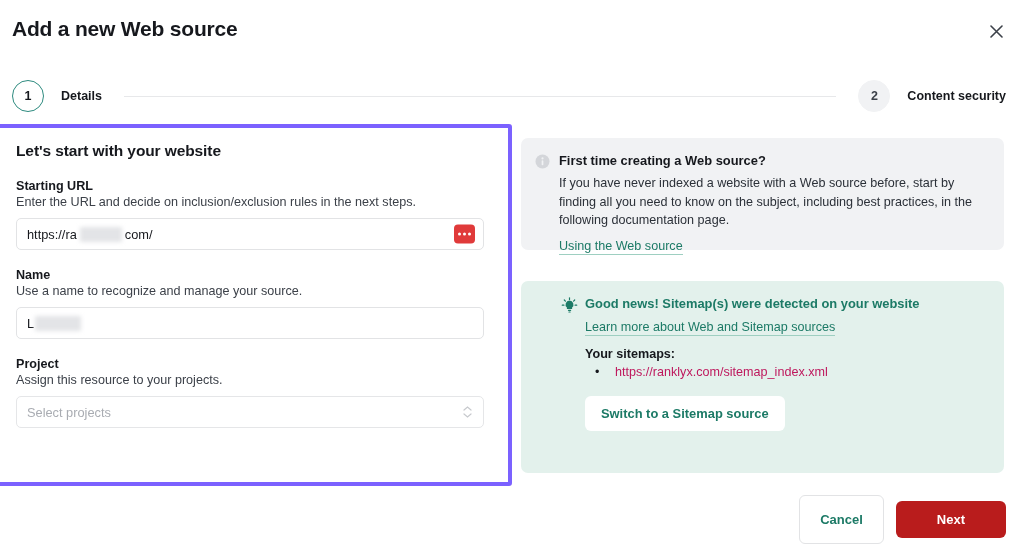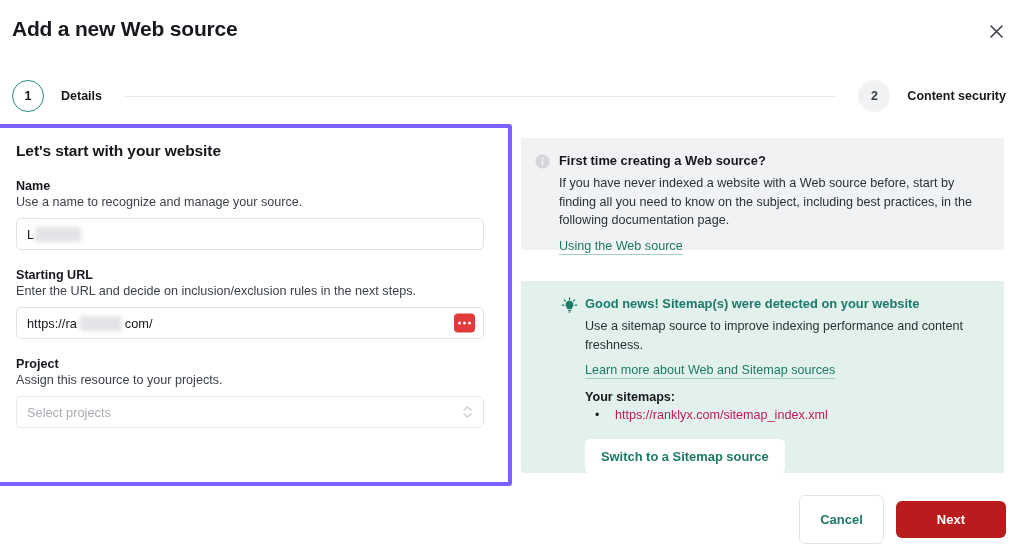--- a/index.html
+++ b/index.html
@@ -167,21 +167,21 @@
     gap: 2px;
     color: #c7c9cd;
     line-height: 0;
   }
 
   
   .card {
     position: absolute;
     left: 521px;
     width: 483px;
-    border-radius: 2px;
+    border-radius: 7px;
     display: flex;
     padding: 14px 16px 16px 14px;
   }
   .card.gray  { top: 138px; height: 112px; background: #f1f2f4; }
   .card.green { top: 281px; height: 192px; background: #e3f1ec; padding-left: 40px; }
 
   .card-icon { flex: 0 0 24px; padding-top: 2px; }
   .card-body { flex: 1; }
 
   .card-title {
@@ -294,42 +294,42 @@
   <div class="step-line"></div>
   <div class="step">
     <div class="step-circle inactive">2</div>
     <div class="step-label">Content security</div>
   </div>
 </div>
 
 <div class="form-panel">
 
   <div class="panel-heading">Let's start with your website</div>
-
-  <div class="field">
-    <div class="field-label">Name</div>
-    <div class="field-hint">Use a name to recognize and manage your source.</div>
-    <div class="input-box">
-      <span>L</span>
-      <span class="redact name"></span>
-    </div>
-  </div>
 
   <div class="field">
     <div class="field-label">Starting URL</div>
     <div class="field-hint">Enter the URL and decide on inclusion/exclusion rules in the next steps.</div>
     <div class="input-box">
       <span>https://ra</span>
       <span class="redact url"></span>
       <span>com/</span>
       <span class="url-badge">
         <i></i>
           <i></i>
           <i></i>
       </span>
+    </div>
+  </div>
+
+  <div class="field">
+    <div class="field-label">Name</div>
+    <div class="field-hint">Use a name to recognize and manage your source.</div>
+    <div class="input-box">
+      <span>L</span>
+      <span class="redact name"></span>
     </div>
   </div>
 
   <div class="field">
     <div class="field-label">Project</div>
     <div class="field-hint">Assign this resource to your projects.</div>
     <div class="input-box select">
       <span>Select projects</span>
       <span class="select-caret">
         <svg width="9" height="5" viewBox="0 0 9 5">
@@ -368,21 +368,20 @@
         <line x1="1.3" y1="8.2" x2="2.9" y2="8.2"></line>
         <line x1="15.7" y1="8.2" x2="14.1" y2="8.2"></line>
       </g>
       <path d="M8.5 3.6 a4 4 0 0 1 2.6 7 v1.3 h-5.2 v-1.3 a4 4 0 0 1 2.6 -7 z" fill="#1c7a66"></path>
       <rect x="6.9" y="12.7" width="3.3" height="1.2" rx="0.6" fill="#1c7a66"></rect>
       <rect x="7.4" y="14.4" width="2.3" height="1.1" rx="0.55" fill="#1c7a66"></rect>
     </svg>
   </div>
   <div class="card-body">
     <div class="card-title">Good news! Sitemap(s) were detected on your website</div>
-    <div class="card-text">Use a sitemap source to improve indexing performance and content freshness.</div>
     <a class="card-link">Learn more about Web and Sitemap sources</a>
     <div class="sitemap-head">Your sitemaps:</div>
     <ul class="sitemap-list">
       <li>https://ranklyx.com/sitemap_index.xml</li>
     </ul>
     <button class="switch-btn">Switch to a Sitemap source</button>
   </div>
 </div>
 
 <div class="footer">

